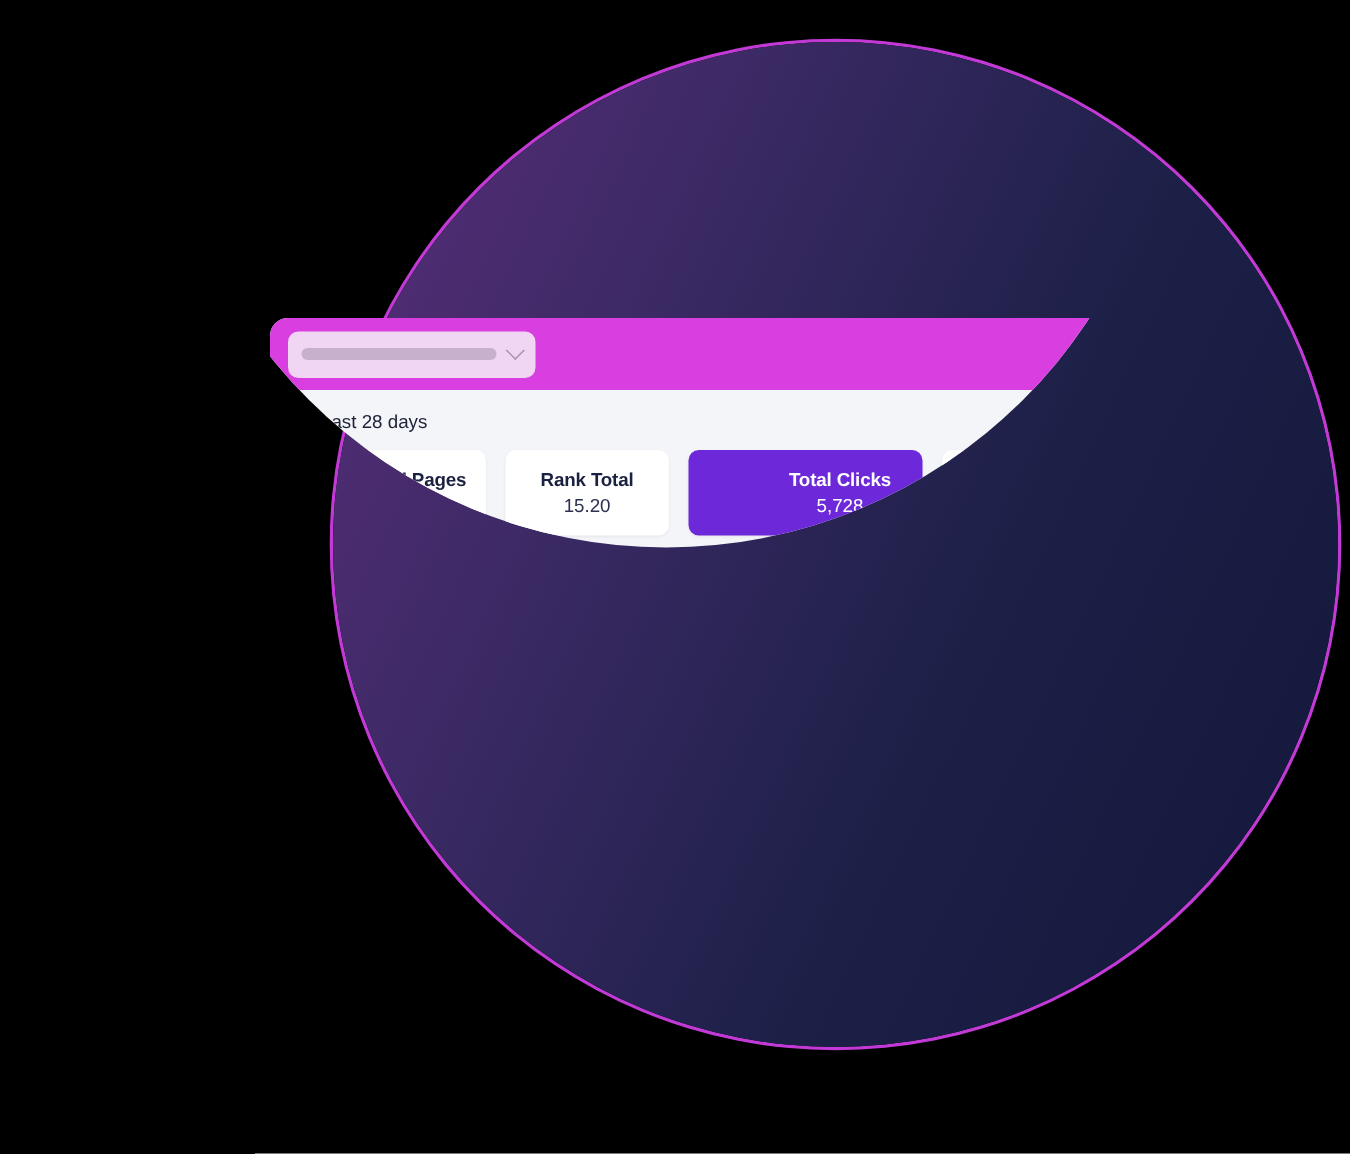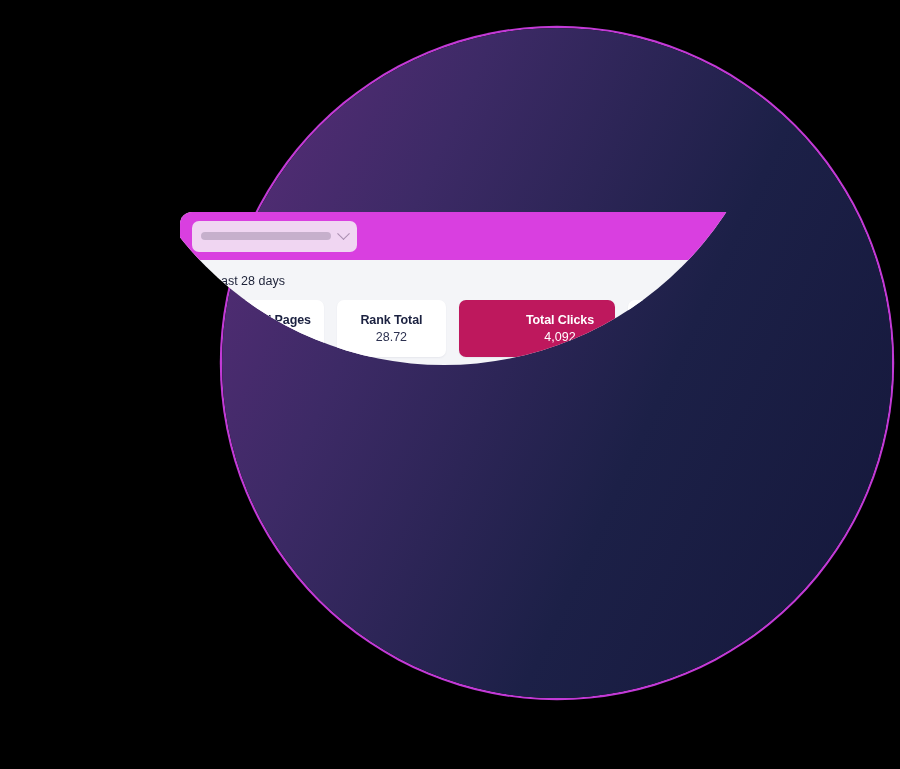--- a/index.html
+++ b/index.html
@@ -116,21 +116,21 @@
   .kpi .label {
     font-size: 12.5px;
     font-weight: bold;
     color: #1b2140;
     letter-spacing: -0.1px;
   }
   .kpi .value {
     font-size: 12.5px;
     color: #2c3150;
   }
-  .kpi.active { background: #be185d; padding-left: 46px; }
+  .kpi.active { background: #6d28d9; padding-left: 46px; }
   .kpi.active .label,
   .kpi.active .value { color: #ffffff; }
 
   .section-title {
     font-size: 11.5px;
     font-weight: bold;
     color: #1b2140;
     margin: 22px 0 6px 0;
   }
 
@@ -268,25 +268,25 @@
 
         <div class="period">Last 28 days</div>
 
         <div class="kpis" id="kpi-row">
             <div class="kpi">
               <div class="label">Ranked Pages</div>
               <div class="value">25</div>
             </div>
             <div class="kpi">
               <div class="label">Rank Total</div>
-              <div class="value">28.72</div>
+              <div class="value">15.20</div>
             </div>
             <div class="kpi active">
               <div class="label">Total Clicks</div>
-              <div class="value">4,092</div>
+              <div class="value">5,728</div>
             </div>
             <div class="kpi">
               <div class="label">Clicks Growth</div>
               <div class="value">1.38%</div>
             </div>
             <div class="kpi">
               <div class="label">Avg. Ranking</div>
               <div class="value">16.67%</div>
             </div>
           </div>

